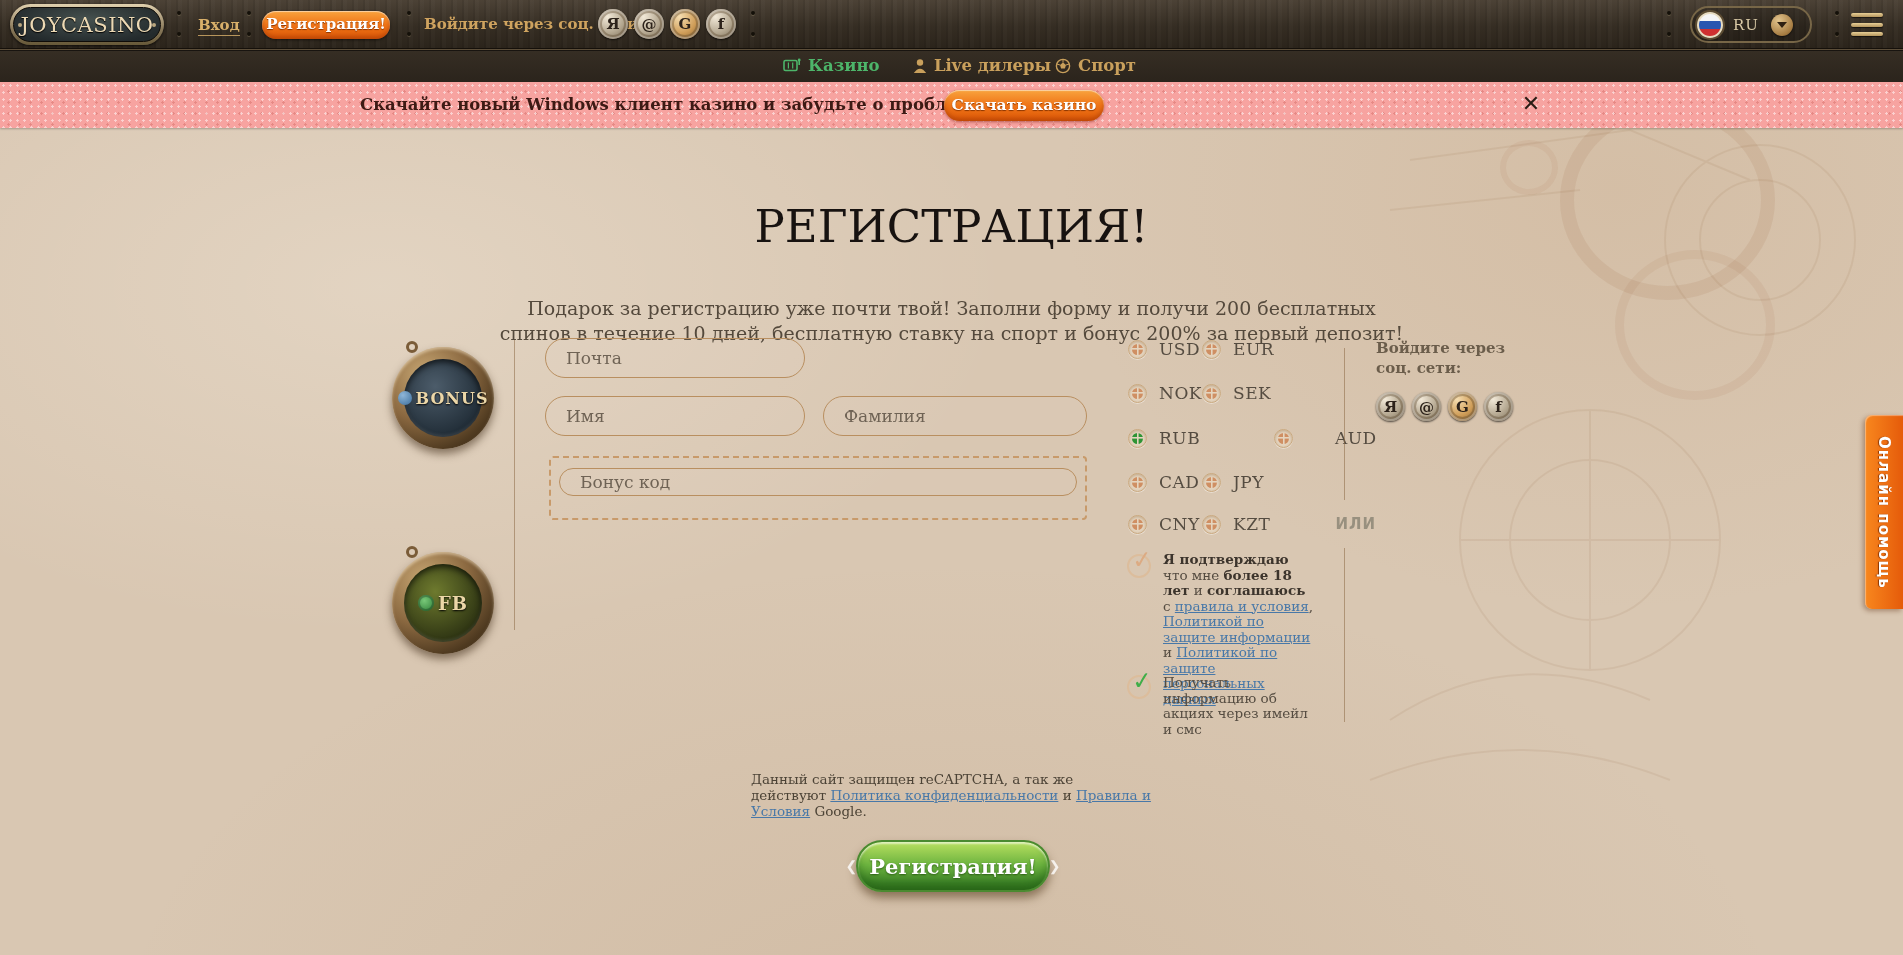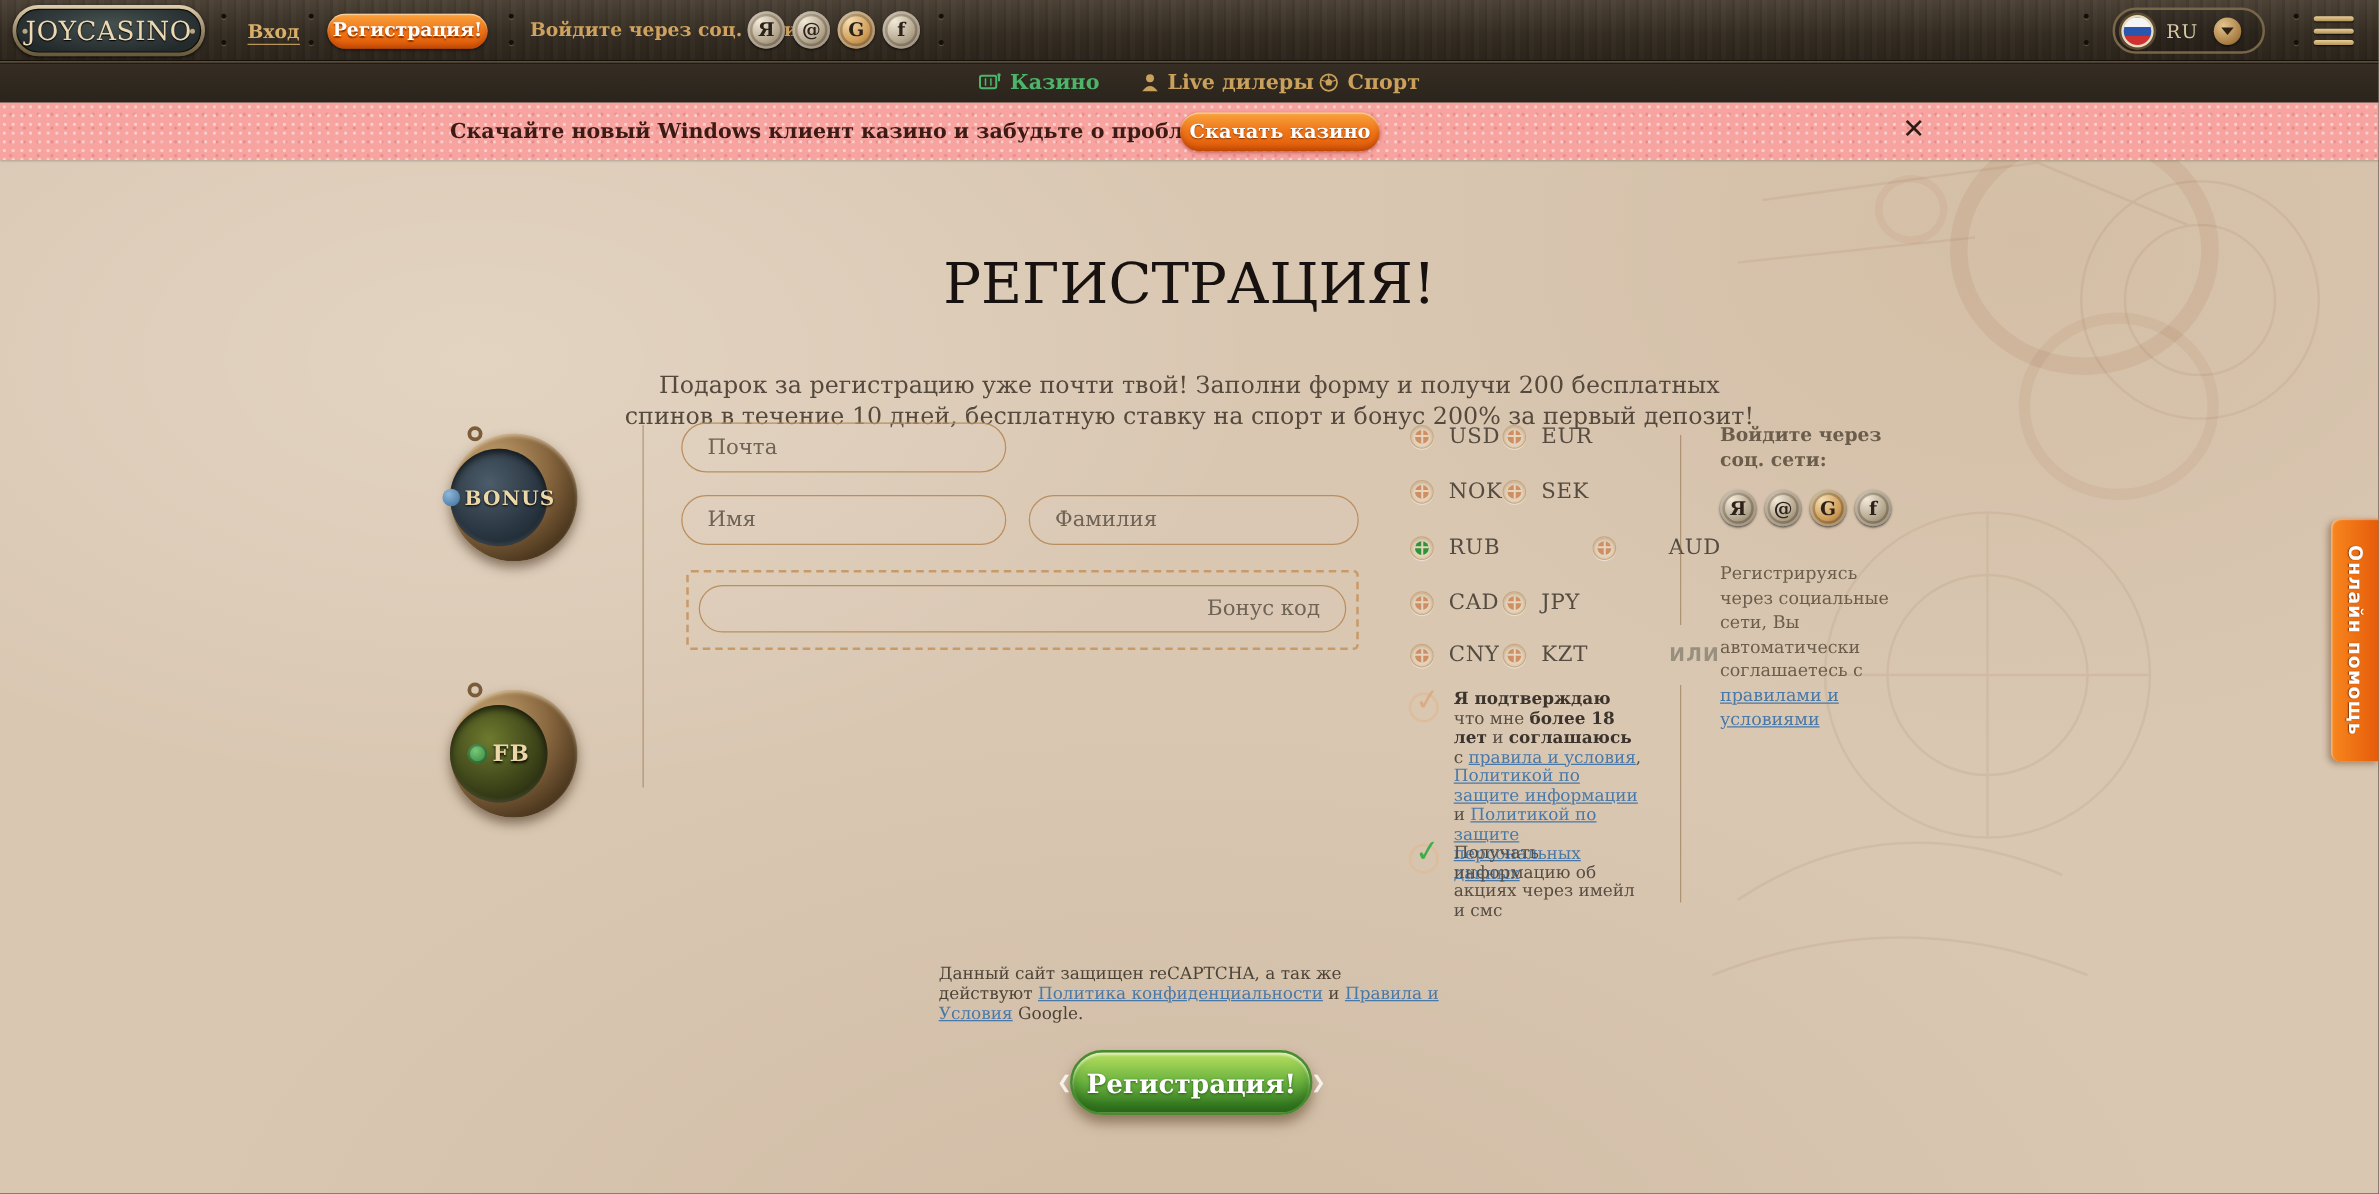--- a/index.html
+++ b/index.html
@@ -89,24 +89,24 @@
 
   
   .stain { position:absolute; border-radius:50%; pointer-events:none; }
 
   
   #reg-title { left:0; top:200px; width:1903px; text-align:center; color:#171210;
                font-size:45px; letter-spacing:0; }
   #reg-sub { left:0; top:296px; width:1903px; text-align:center; color:#54493c; font-size:19px; line-height:25px; }
 
   
-  .badge { left:360px; width:102px; height:102px; border-radius:50%;
+  .badge { left:392px; width:102px; height:102px; border-radius:50%;
            background:radial-gradient(circle at 32% 28%, #c9a874, #8a6840 45%, #4f3a20 75%, #2e2110);
            box-shadow:0 5px 9px rgba(60,40,20,.55), inset 0 2px 3px rgba(255,240,210,.5);
-           display:flex; align-items:center; }
+           display:flex; align-items:center; justify-content:center; }
   .badge .face { width:78px; height:78px; border-radius:50%; display:flex; align-items:center; justify-content:center; gap:4px;
                  box-shadow:inset 0 3px 6px rgba(0,0,0,.65), inset 0 -2px 3px rgba(255,255,255,.12);
                  color:#ecd7a8; font-weight:bold; letter-spacing:1px; text-shadow:0 1px 2px #000; }
   .badge .hook { position:absolute; top:-6px; left:14px; width:12px; height:12px; border-radius:50%;
                  border:3px solid #7a5c38; background:transparent; }
   #badge-bonus .face { background:radial-gradient(circle at 40% 35%, #4c5c6a, #202c36 75%); font-size:16px; }
   #badge-fs .face { background:radial-gradient(circle at 40% 35%, #5c2628, #260f10 75%); font-size:18px; }
   #badge-fb .face { background:radial-gradient(circle at 40% 35%, #6e7a2e, #2c3212 75%); font-size:18px; }
   .badge .sym { width:16px; height:16px; border-radius:50%; flex:0 0 auto; }
   #badge-bonus .sym { background:radial-gradient(circle at 35% 30%, #8fb6d8, #3c6e9c); width:14px; height:14px; }
@@ -312,21 +312,21 @@
         <span>FB</span>
       </div>
   </div>
 
   <div class="vline" style="left:514px; top:340px; height:290px;"></div>
 
   <input class="field" style="left: 545px; top: 338px; width: 260px;" placeholder="Почта">
   <input class="field" style="left: 823px; top: 396px; width: 264px;" placeholder="Фамилия">
   <input class="field" style="left: 545px; top: 396px; width: 260px;" placeholder="Имя">
   <div id="bonus-box" class="abs"></div>
-  <input class="field" style="left: 559px; top: 468px; width: 518px; height: 38px; text-align: right;" placeholder="Бонус код">
+  <input class="field" style="left: 559px; top: 468px; width: 518px; height: 28px;" placeholder="Бонус код">
 
   <div class="radio-row" style="left:1128px; top:339px;">
     <span class="radio">
         <span class="clover"></span>
       </span>
     <span class="cur-label">USD</span>
   </div>
   <div class="radio-row" style="left:1202px; top:339px;">
     <span class="radio">
         <span class="clover"></span>
@@ -398,23 +398,20 @@
   <div id="or-label" class="abs">ИЛИ</div>
   <div class="vline" style="left:1344px; top:548px; height:174px;"></div>
 
   <div id="side-heading" class="abs">Войдите через соц. сети:</div>
   <div id="side-icons" class="abs">
     <div class="sicon">Я</div>
     <div class="sicon">@</div>
     <div class="sicon bronze">G</div>
     <div class="sicon">f</div>
   </div>
-  <div id="side-note" class="abs">
-    <span>Регистрируясь через социальные сети, Вы автоматически соглашаетесь с </span><a class="lnk">правилами и условиями</a>
-  </div>
 
   <div id="recaptcha" class="abs">
     <span>Данный сайт защищен reCAPTCHA, а так же действуют </span><a class="lnk">Политика конфиденциальности</a><span> и </span><a class="lnk">Правила и Условия</a><span> Google.</span>
   </div>
 
   <div id="submit-btn">
     <span class="orn">❮</span>
     <span>Регистрация!</span>
     <span class="orn">❯</span>
   </div>

